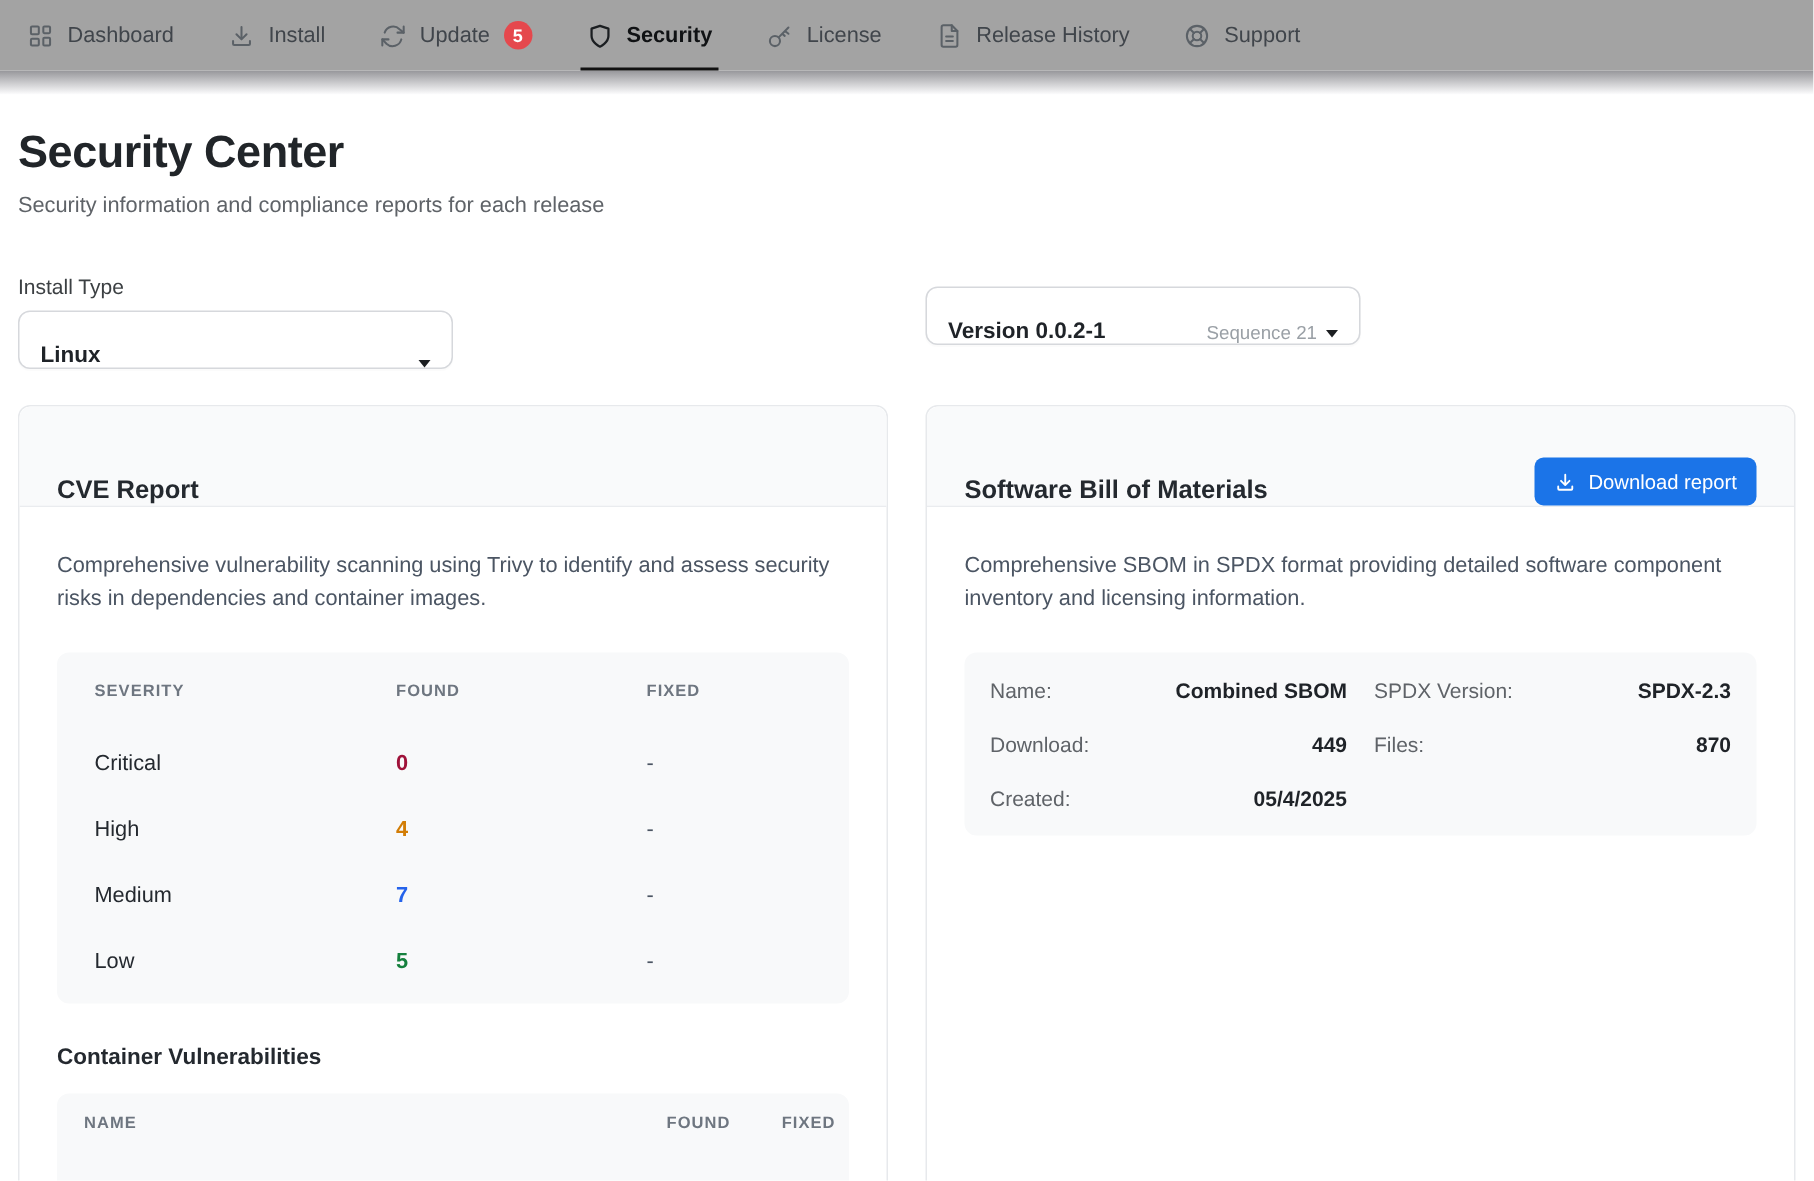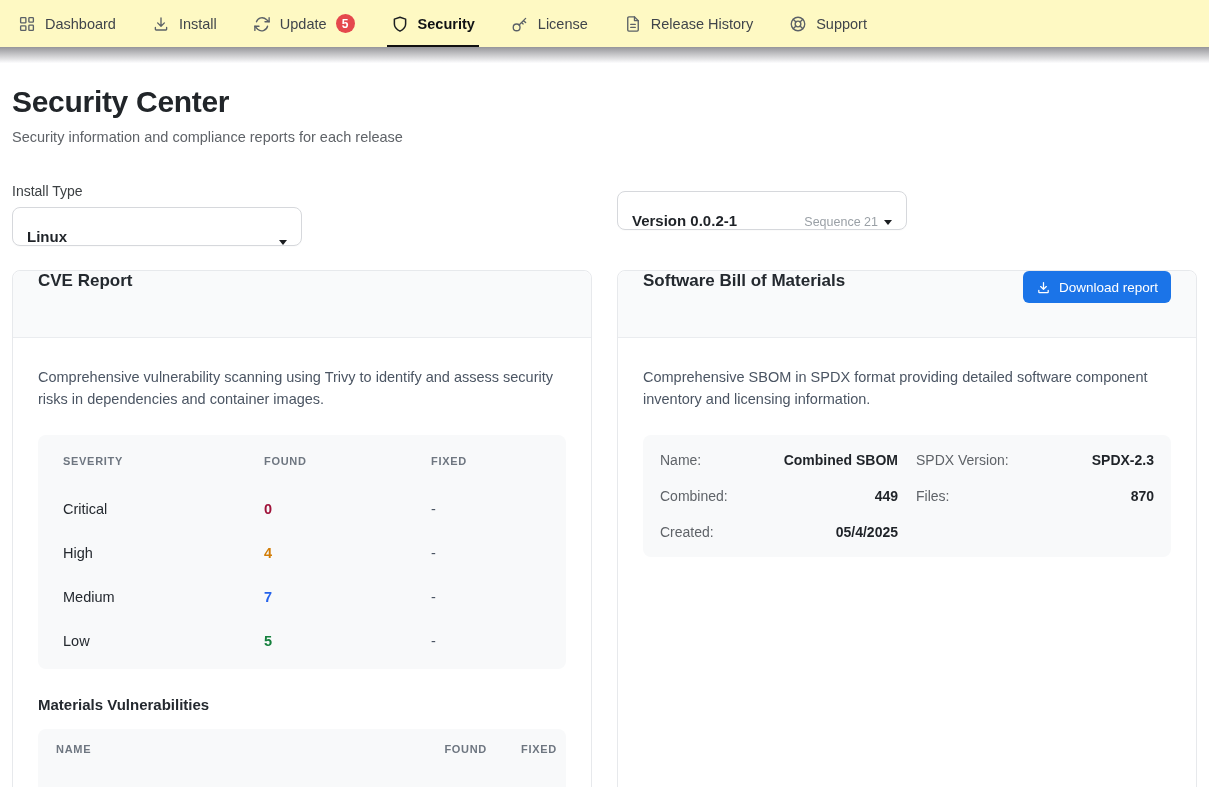--- a/index.html
+++ b/index.html
@@ -1,20 +1,20 @@
 <!DOCTYPE html>
 <html><head>
 <meta charset="utf-8">
 <style>
   * { margin:0; padding:0; box-sizing:border-box; }
   html,body { width:1209px; height:787px; overflow:hidden; background:#fff;
     font-family:"Liberation Sans", sans-serif; color:#24292f; }
 
   
-  .topnav { height:47px; background:#fef9c3; display:flex; align-items:stretch;
+  .topnav { height:47px; background:#a3a3a3; display:flex; align-items:stretch;
     padding-left:0; position:relative; }
   .nav-item { display:flex; align-items:center; gap:9px; padding:0 18px;
     font-size:14.5px; color:#40454b; cursor:pointer; position:relative; }
   .nav-item svg { width:18px; height:18px; stroke:#5b6167; stroke-width:1.8;
     fill:none; stroke-linecap:round; stroke-linejoin:round; }
   .nav-item.active { font-weight:700; color:#101214; }
   .nav-item.active svg { stroke:#1b1e21; stroke-width:2; }
   .nav-item.active::after { content:""; position:absolute; left:14px; right:14px;
     bottom:0; height:2.5px; background:#111; }
   .nav-badge { min-width:19px; height:19px; border-radius:10px; background:#e5484d;
@@ -39,21 +39,21 @@
   .select-right { display:flex; align-items:center; gap:6px; }
   .select-seq { font-size:12.5px; color:#9aa0a6; }
   .caret { width:0; height:0; border-left:4.5px solid transparent;
     border-right:4.5px solid transparent; border-top:5.5px solid #1b1e21; }
 
   
   .cards { margin-top:24px; display:grid; grid-template-columns:1fr 1fr; gap:25px;
     align-items:stretch; }
   .card { border:1px solid #e7e9ec; border-radius:8px; background:#fff; min-height:620px; }
   .card-header { background:#f9fafb; border-bottom:1px solid #eaecef;
-    border-radius:8px 8px 0 0; height:67px; display:flex; align-items:flex-start;
+    border-radius:8px 8px 0 0; height:67px; display:flex; align-items:flex-end;
     justify-content:space-between; padding:0 25px; }
   .card-title { font-size:17px; font-weight:700; color:#24292f; }
   .card-body { padding:28px 25px 25px; }
   .card-desc { font-size:14.5px; color:#4b5563; line-height:1.52; }
 
   
   .sev-table { margin-top:25px; background:#f8f9fa; border-radius:8px;
     padding-bottom:6px; }
   .sev-head, .sev-row { display:grid; grid-template-columns:201px 167px 1fr;
     align-items:center; padding-left:25px; }
@@ -203,21 +203,21 @@
             <span class="sev-found" style="color: rgb(37, 99, 235);">7</span>
             <span class="sev-fixed">-</span>
           </div>
           <div class="sev-row">
             <span>Low</span>
             <span class="sev-found" style="color: rgb(21, 128, 61);">5</span>
             <span class="sev-fixed">-</span>
           </div>
         </div>
 
-        <div class="cv-heading">Materials Vulnerabilities</div>
+        <div class="cv-heading">Container Vulnerabilities</div>
         <div class="cv-table">
           <div class="cv-head">
             <span class="th">NAME</span>
             <span class="th">FOUND</span>
             <span class="th">FIXED</span>
           </div>
         </div>
       </div>
     </section>
 
@@ -238,21 +238,21 @@
         <div class="sbom-box">
           <div class="sbom-pair">
             <span class="sbom-label">Name:</span>
             <span class="sbom-value">Combined SBOM</span>
           </div>
           <div class="sbom-pair">
             <span class="sbom-label">SPDX Version:</span>
             <span class="sbom-value">SPDX-2.3</span>
           </div>
           <div class="sbom-pair">
-            <span class="sbom-label">Combined:</span>
+            <span class="sbom-label">Download:</span>
             <span class="sbom-value">449</span>
           </div>
           <div class="sbom-pair">
             <span class="sbom-label">Files:</span>
             <span class="sbom-value">870</span>
           </div>
           <div class="sbom-pair">
             <span class="sbom-label">Created:</span>
             <span class="sbom-value">05/4/2025</span>
           </div>

